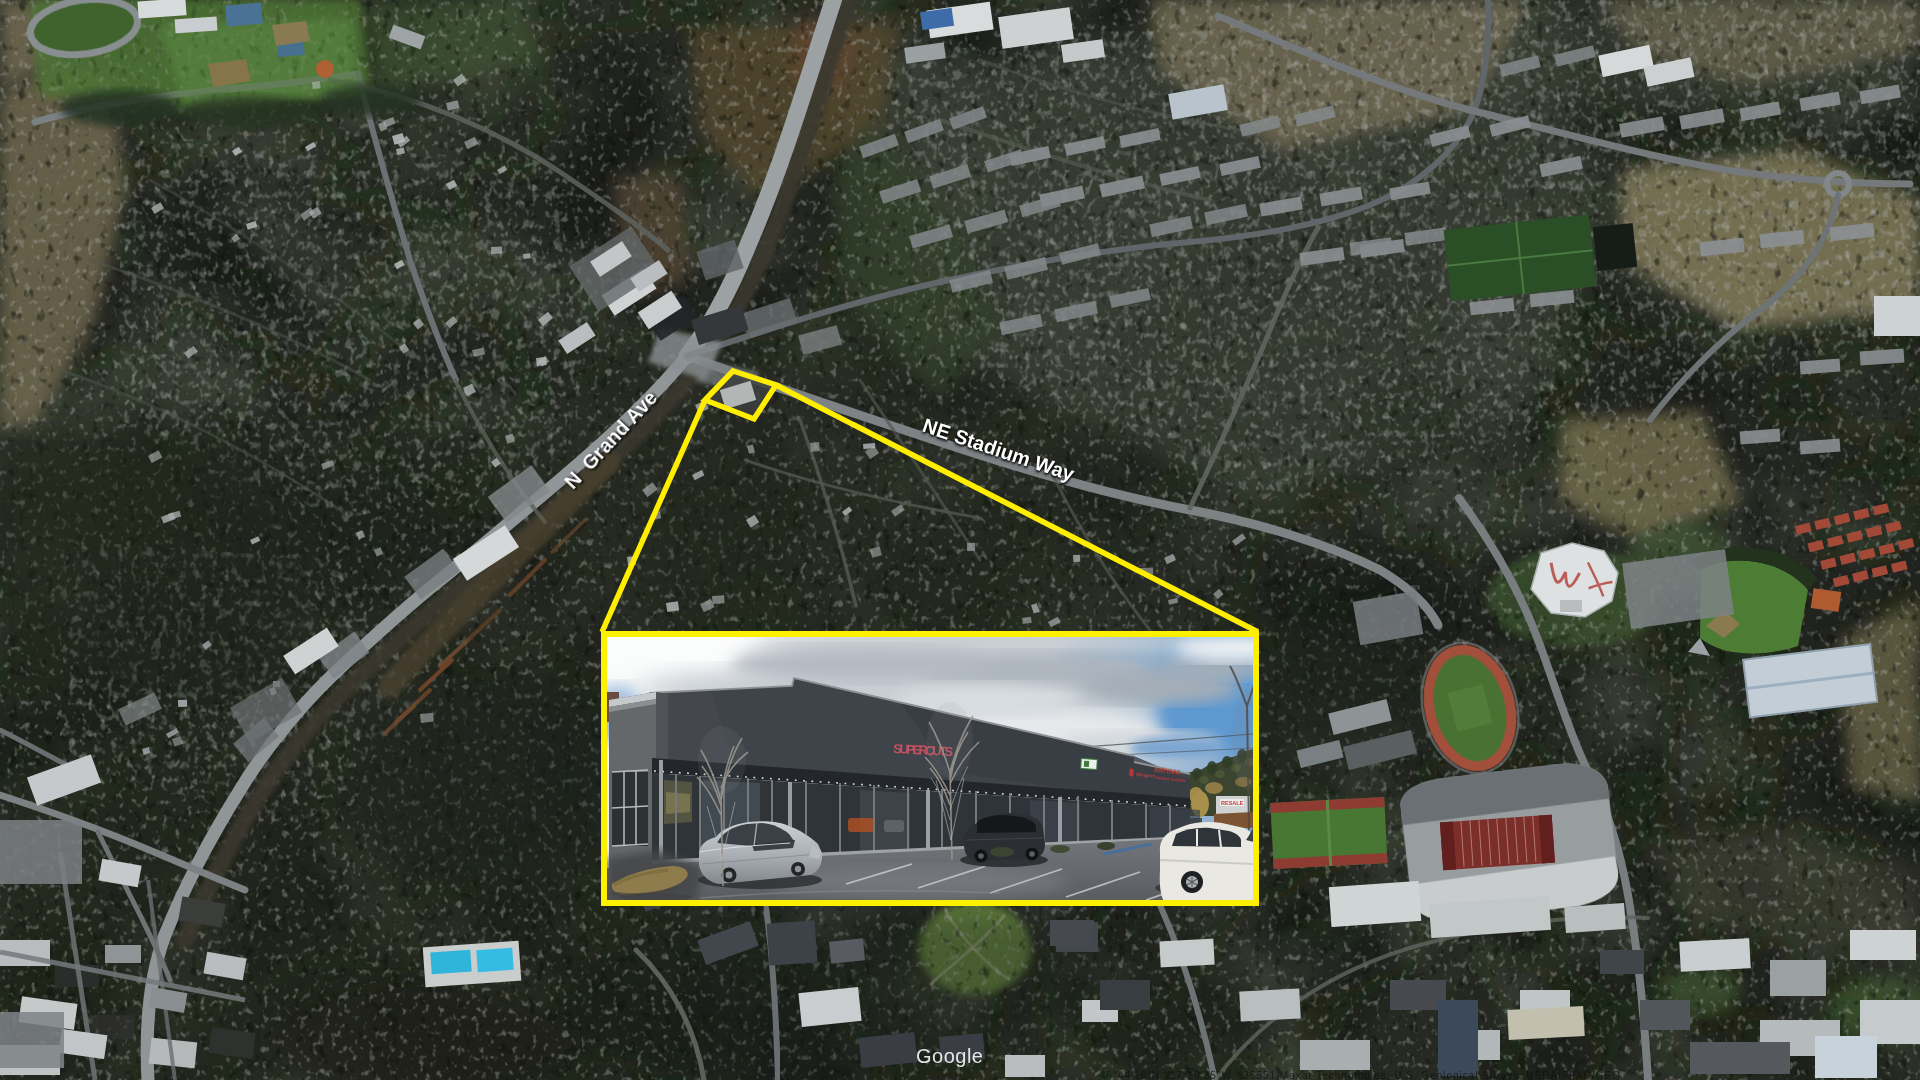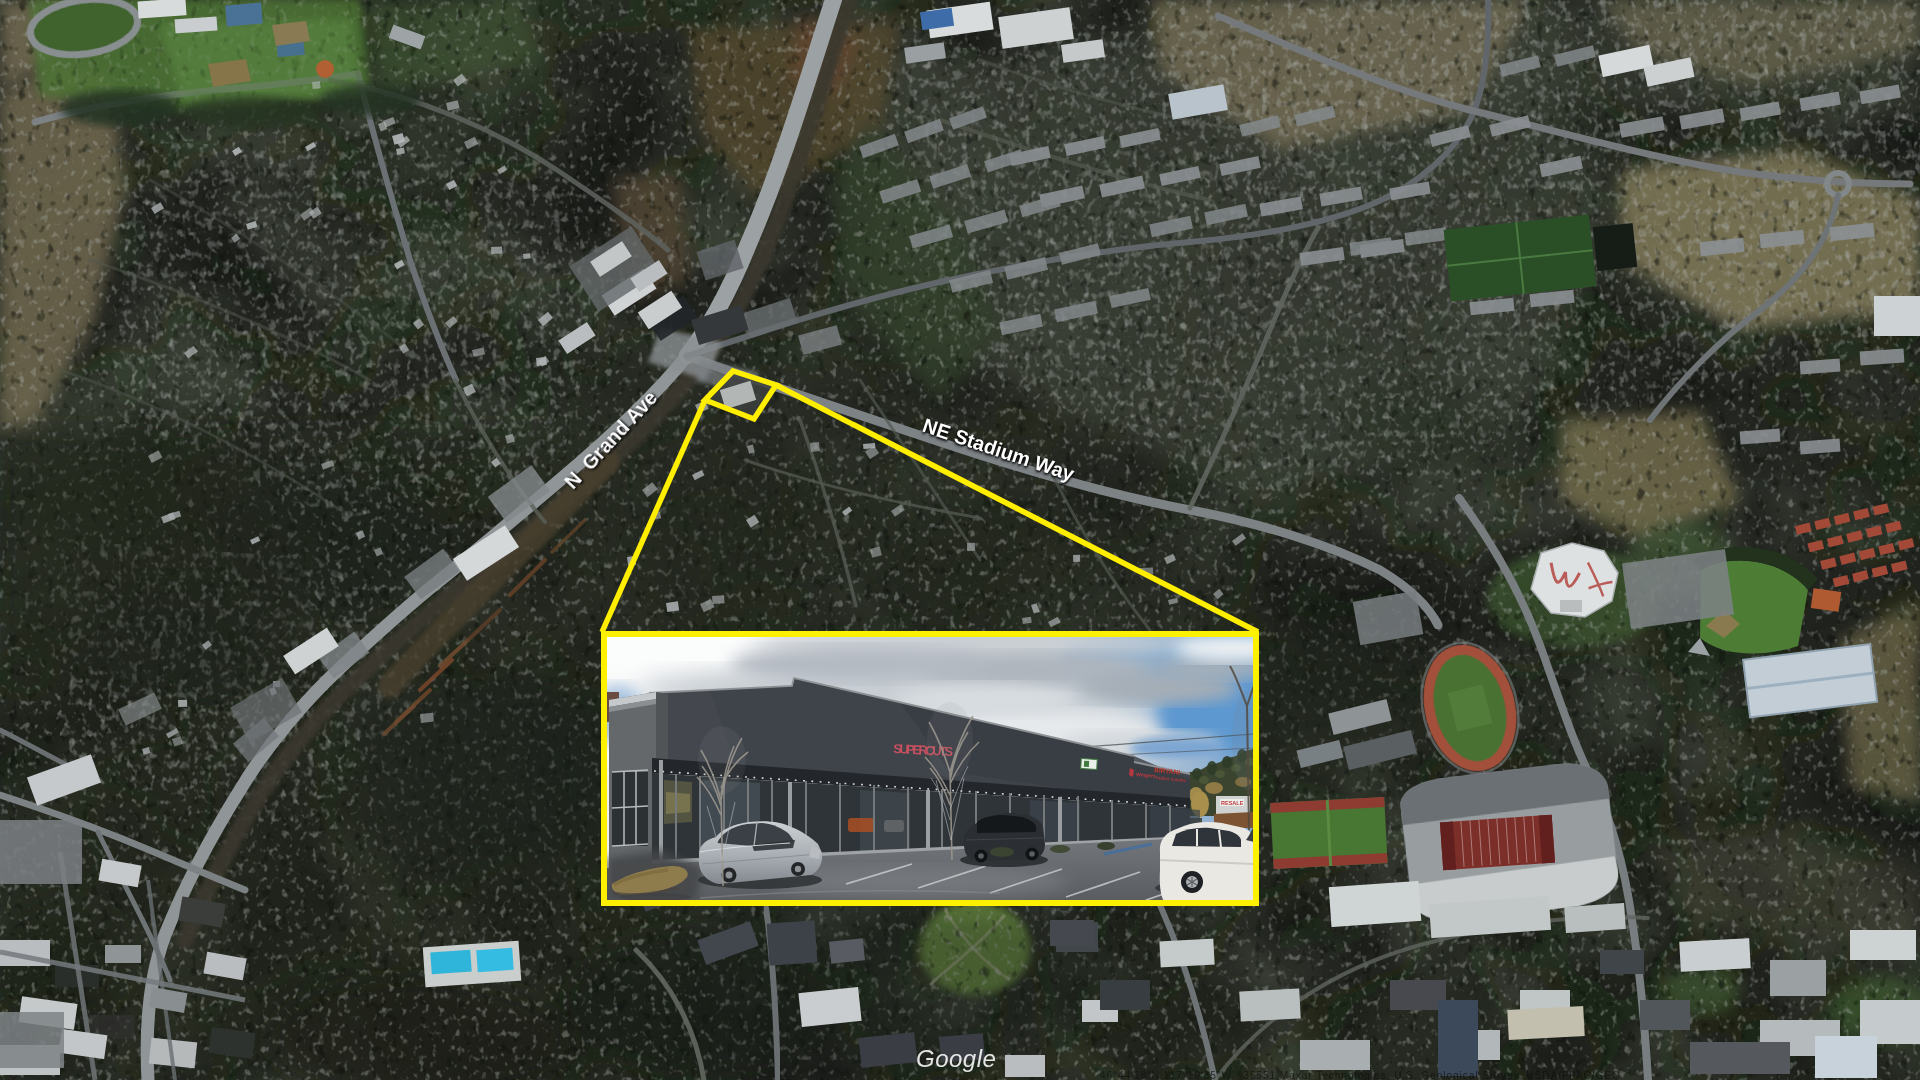--- a/index.html
+++ b/index.html
@@ -761,15 +761,15 @@
  <ellipse cx="722" cy="760" rx="24" ry="34" fill="#8a9098" opacity="0.12"></ellipse>
  <ellipse cx="950" cy="740" rx="23" ry="38" fill="#8a9098" opacity="0.12"></ellipse>
  <ellipse cx="1248" cy="740" rx="16" ry="50" fill="#7a828c" opacity="0.16"></ellipse>
  <path d="M 1249,830 L 1247,706 M 1247,706 C 1240,688 1236,676 1230,666 M 1247,706 C 1253,688 1257,676 1261,666" stroke="#54493e" stroke-width="2" fill="none" opacity="0.85"></path>
 </g>
 <rect x="604" y="634" width="652" height="269" fill="none" stroke="#fdf000" stroke-width="6"></rect>
 </g>
 </svg>
 <div class="lbl" style="left:927px;top:414px;font-size:20px;transform:rotate(18.5deg);transform-origin:0 0;">NE Stadium Way</div>
 <div class="lbl" style="left:560px;top:478px;font-size:20px;transform:rotate(-47deg);transform-origin:0 0;">N&nbsp;&nbsp;Grand Ave</div>
-<div style="position:absolute;left:916px;top:1045px;color:rgba(255,255,255,.88);font-size:24px;font-family:'Liberation Sans',sans-serif;letter-spacing:.5px;font-style:italic;">Google</div>
+<div style="position:absolute;left:916px;top:1045px;color:rgba(255,255,255,.88);font-size:20px;font-family:'Liberation Sans',sans-serif;letter-spacing:.5px;">Google</div>
 <div style="position:absolute;left:1100px;top:1070px;color:rgba(15,18,15,.75);font-size:10px;font-family:'Liberation Sans',sans-serif;letter-spacing:1px;">46°44'18"N 117°10'35"W&nbsp;&nbsp;&nbsp;35551 Maxar Technologies, U.S. Geological Survey, USDA/FPAC/GEO</div>
 </div>
 
 </body></html>

